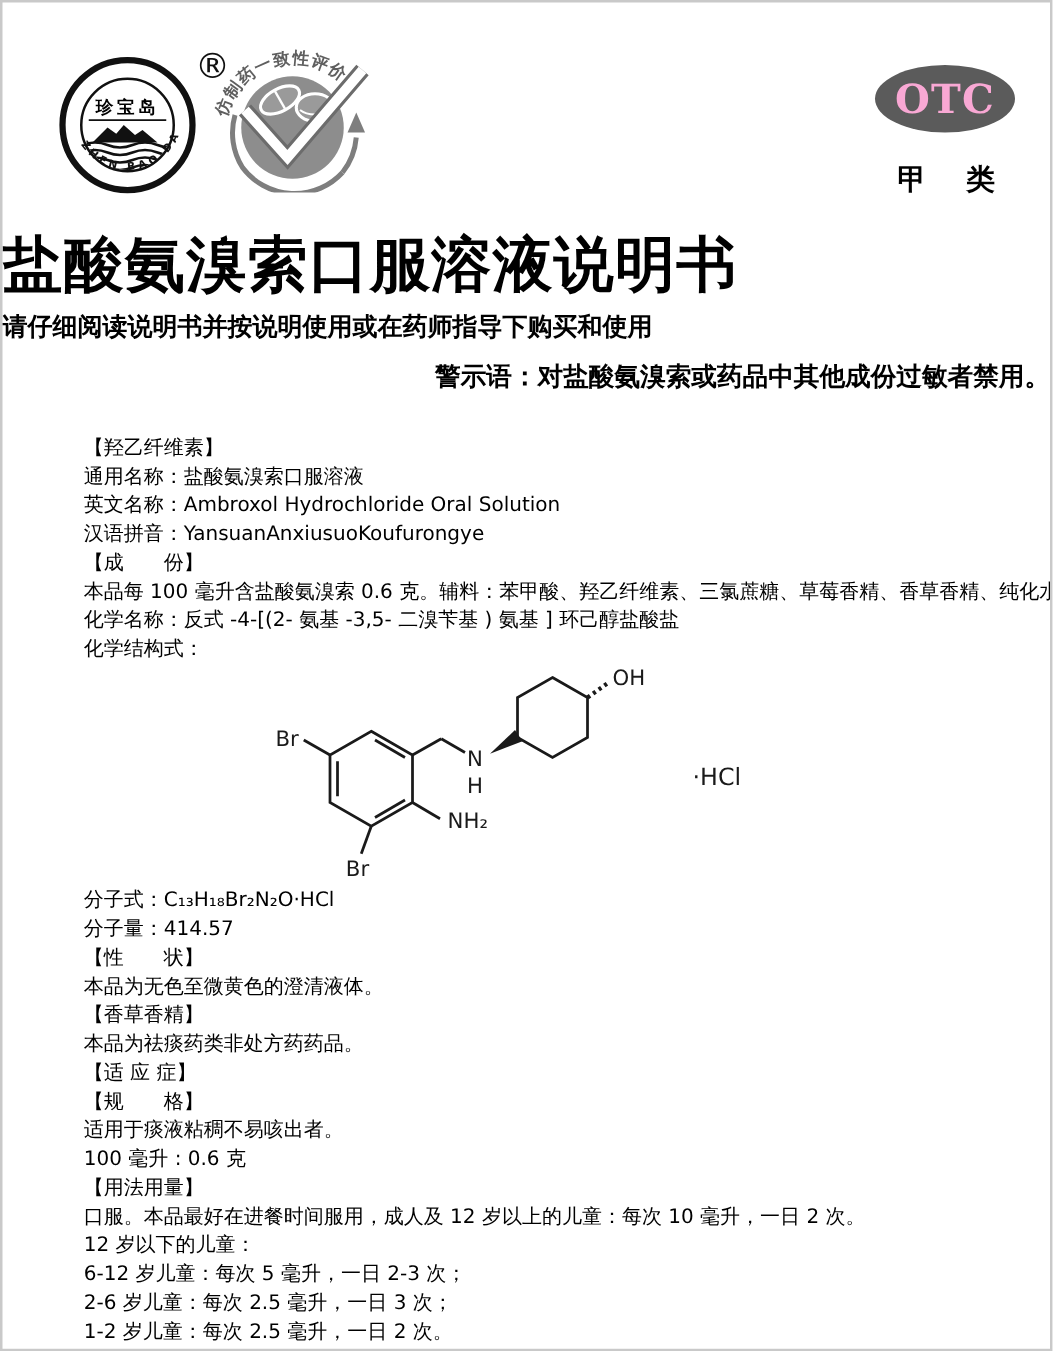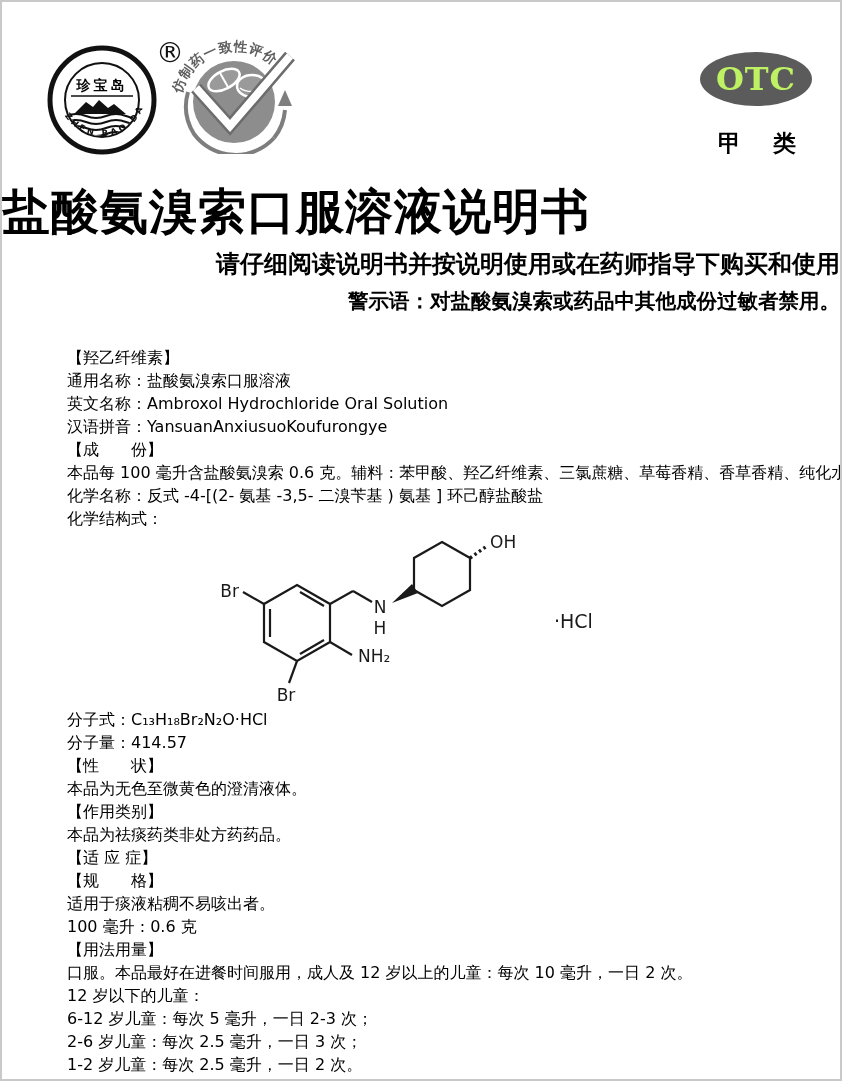--- a/index.html
+++ b/index.html
@@ -8,29 +8,29 @@
     background:#fff;border:2px solid #c9c9c9;box-sizing:border-box;
     font-family:"DejaVu Sans","Liberation Sans",sans-serif;color:#000;
     overflow:hidden;
   }
   
   .brand-logo{position:absolute;left:42px;top:36px;width:140px;height:118px;}
   .seal-logo{position:absolute;left:166px;top:26px;width:134px;height:126px;}
   .otc-wrap{position:absolute;left:698px;top:50px;width:116px;text-align:center;}
   .otc-ellipse{width:112px;height:54px;background:#5b5b5b;border-radius:50%;
     display:flex;align-items:center;justify-content:center;}
-  .otc-text{color:#bef264;font-family:"DejaVu Serif","Liberation Serif",serif;
+  .otc-text{color:#f9a8d4;font-family:"DejaVu Serif","Liberation Serif",serif;
     font-weight:bold;font-size:32px;letter-spacing:1px;}
   .otc-class{margin-top:22px;font-size:23px;font-weight:bold;letter-spacing:12px;
     white-space:nowrap;margin-left:10px;}
   
   .doc-title{position:absolute;top:178px;left:0;width:100%;text-align:left;
     font-size:48px;font-weight:bold;letter-spacing:1px;white-space:nowrap;}
-  .doc-subtitle{position:absolute;top:246px;left:0;width:100%;text-align:right;
-    font-size:24px;font-weight:bold;white-space:nowrap;}
+  .doc-subtitle{position:absolute;top:246px;left:0;width:100%;text-align:left;
+    font-size:20px;font-weight:bold;white-space:nowrap;}
   .doc-warning{position:absolute;top:285px;left:0;width:100%;text-align:right;
     font-size:20.5px;font-weight:bold;white-space:nowrap;}
   
   .doc-body{position:absolute;top:344px;left:65px;right:18px;
     font-size:16px;line-height:23px;}
   .line{white-space:nowrap;}
   .structure-row{height:178px;position:relative;}
   .structure-svg{position:absolute;left:115px;top:0;}
   svg text{font-family:"DejaVu Sans","Liberation Sans",sans-serif;}
 </style>
@@ -130,21 +130,21 @@
         <text x="198" y="104" text-anchor="middle" font-size="17" fill="#1a1a1a">H</text>
         <text x="308" y="18" font-size="17" fill="#1a1a1a">OH</text>
         <text x="372" y="98" font-size="19" fill="#1a1a1a">·HCl</text>
       </svg>
     </div>
 
     <div class="line">分子式：C₁₃H₁₈Br₂N₂O·HCl</div>
     <div class="line">分子量：414.57</div>
     <div class="line">【性　　状】</div>
     <div class="line">本品为无色至微黄色的澄清液体。</div>
-    <div class="line">【作用类别】</div>
+    <div class="line">【香草香精】</div>
     <div class="line">本品为祛痰药类非处方药药品。</div>
     <div class="line">【适 应 症】</div>
     <div class="line">【规　　格】</div>
     <div class="line">适用于痰液粘稠不易咳出者。</div>
     <div class="line">100 毫升 : 0.6 克</div>
     <div class="line">【用法用量】</div>
     <div class="line">口服。本品最好在进餐时间服用，成人及 12 岁以上的儿童：每次 10 毫升，一日 2 次。</div>
     <div class="line">12 岁以下的儿童：</div>
     <div class="line">6-12 岁儿童：每次 5 毫升，一日 2-3 次；</div>
     <div class="line">2-6 岁儿童：每次 2.5 毫升，一日 3 次；</div>

